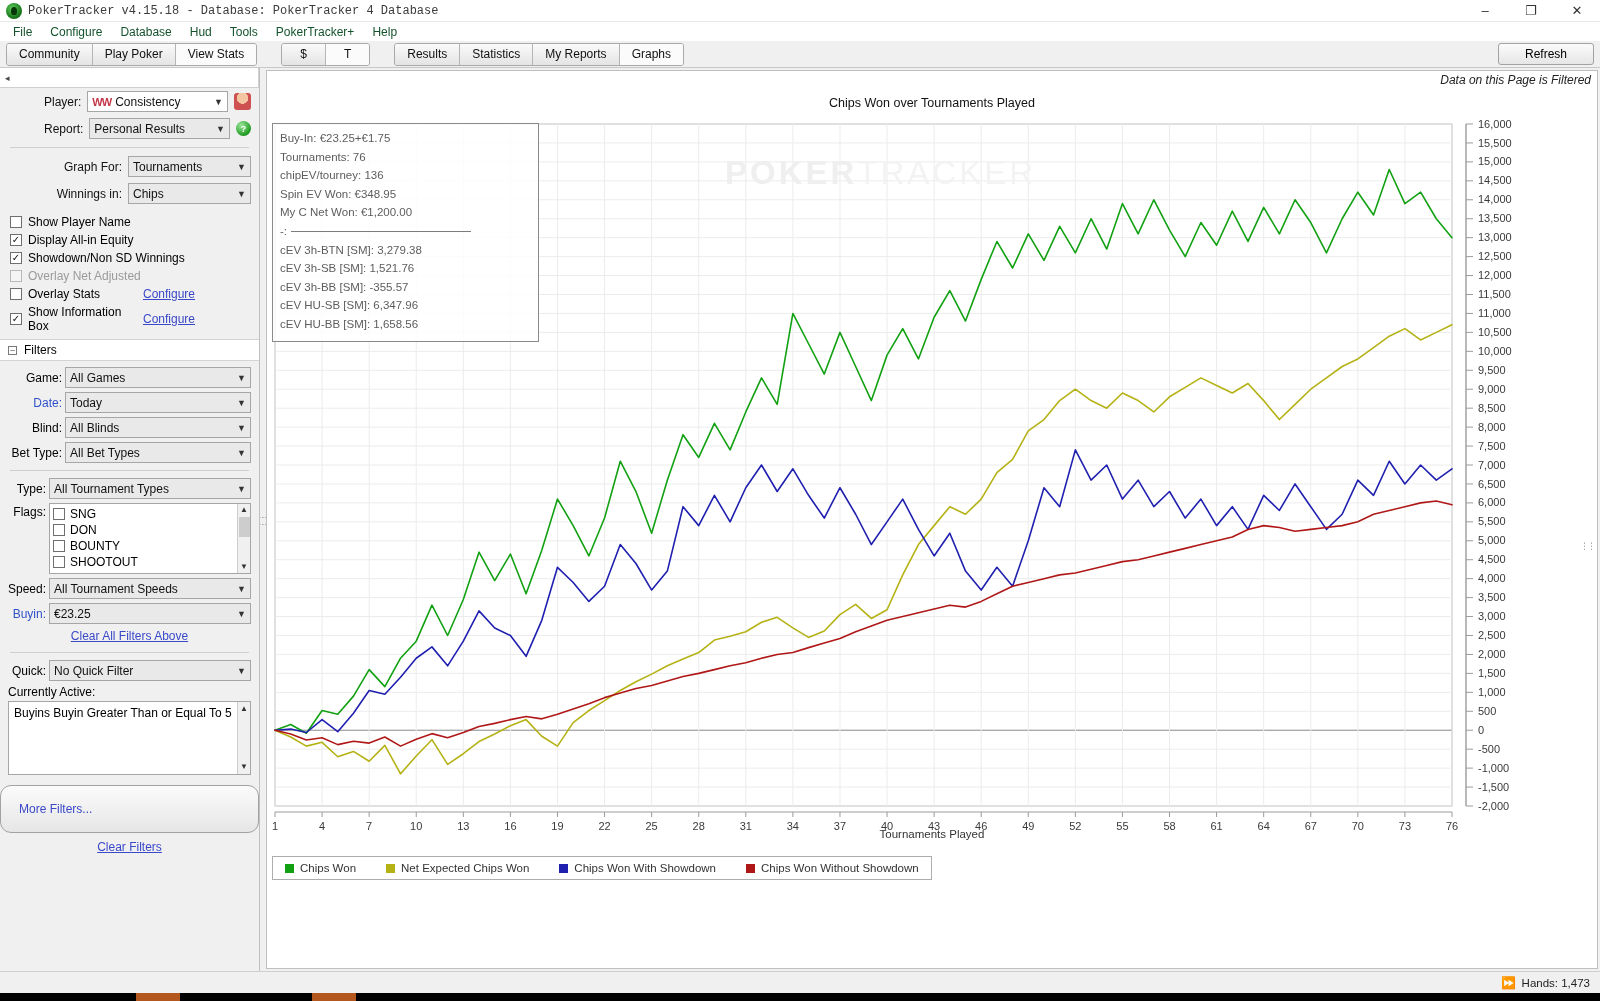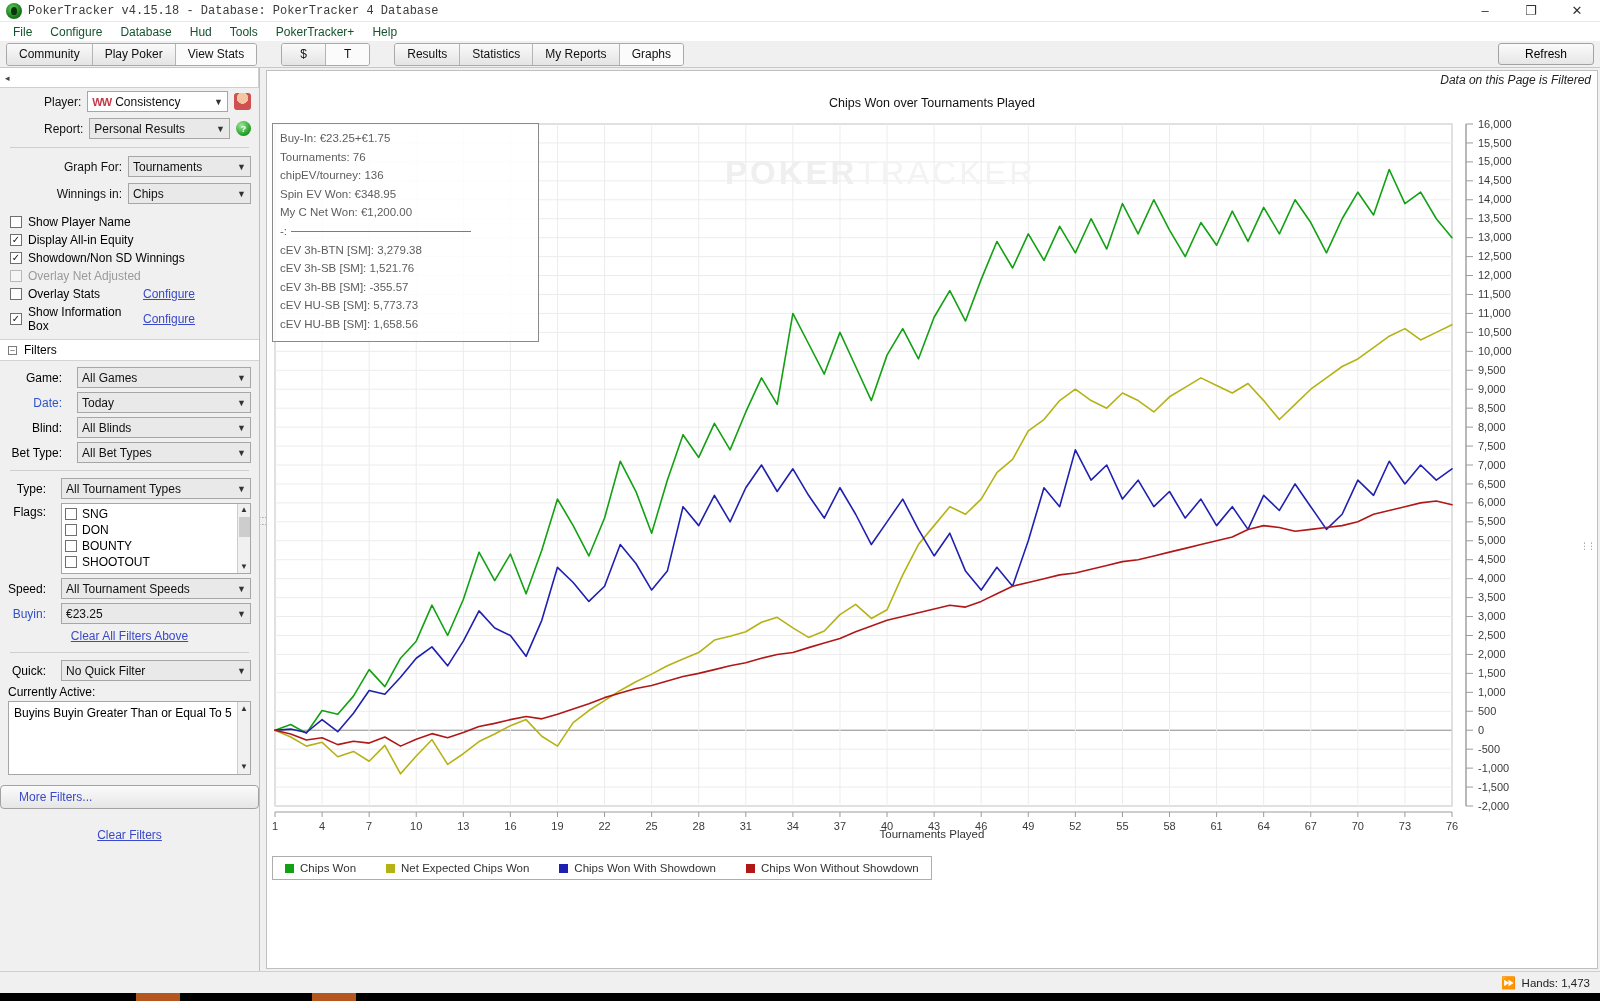--- a/index.html
+++ b/index.html
@@ -90,43 +90,43 @@
   .cfg-row .link { margin-left:auto; margin-right:54px; }
   .filters-hdr {
     display:flex; align-items:center; gap:7px; background:#fff;
     border-top:1px solid #d3d3d3; border-bottom:1px solid #d3d3d3;
     padding:3px 8px; margin-top:4px;
   }
   .exp-box {
     width:9px;height:9px;border:1px solid #7a7a7a;background:#fff;
     display:flex;align-items:center;justify-content:center;font-size:8px;line-height:1;color:#222;
   }
-  .frow { display:flex; align-items:center; gap:15px; padding:2px 8px 2px 8px; }
+  .frow { display:flex; align-items:center; gap:3px; padding:2px 8px 2px 8px; }
   .frow .flabel { width:54px; text-align:right; font-size:12px; }
   .frow .flabel.blue { color:#2f51c8; }
   .flist {
     flex:1; height:71px; background:#fff; border:1px solid #a6a6a6; overflow:hidden;
     display:flex; position:relative;
   }
   .flist-inner { flex:1; padding:2px 0 0 3px; }
   .fl-item { display:flex; align-items:center; gap:5px; font-size:12px; padding:1px 0; }
   .flist-sb { width:13px; background:#f0f0f0; border-left:1px solid #cdcdcd; display:flex; flex-direction:column; align-items:center; }
   .sb-arr { font-size:8px; color:#333; height:12px; line-height:12px; }
   .sb-thumb { width:11px; height:20px; background:#cdcdcd; margin-top:1px;}
   .sb-spacer { flex:1; }
   .ctr-link { text-align:center; padding:3px 0 4px; }
   .active-box {
     flex:1; height:74px; background:#fff; border:1px solid #a6a6a6; display:flex;
     font-size:12px; position:relative;
   }
   .active-txt { padding:4px 5px; flex:1; }
   .act-sb { width:13px; background:#f0f0f0; border-left:1px solid #cdcdcd; display:flex; flex-direction:column; justify-content:space-between; align-items:center; padding:1px 0;}
   .btn-mid {
-    display:block; margin:8px auto 12px; padding:4px 18px; font-size:12px;
-    background:linear-gradient(#fbfbfb,#e6e6e6); border:1px solid #a2a2a2; border-radius:4px; color:#3a49c8;
+    display:block; margin:8px auto 0; padding:16px 18px; font-size:12px;
+    background:linear-gradient(#fbfbfb,#e6e6e6); border:1px solid #a2a2a2; border-radius:11px; color:#3a49c8;
   }
   .splitter { width:6px; background:#f0f0f0; display:flex; align-items:center; justify-content:center; flex:none;}
   .splitter span { writing-mode:vertical-rl; font-size:9px; color:#8d8d8d; letter-spacing:-2px;}
   
   .chartpane { flex:1; background:#fff; border:1px solid #bfbfbf; margin:2px 2px 2px 0; position:relative; }
   .filter-note {
     position:absolute; right:6px; top:2px; font-style:italic; font-size:12px; color:#222;
   }
   .chart-title { text-align:center; font-size:12.5px; margin-top:25px; color:#111; }
   .chart-wrap { position:relative; margin-top:6px; }
@@ -423,21 +423,21 @@
         <div>chipEV/tourney: 136</div>
         <div>Spin EV Won: €348.95</div>
         <div>My C Net Won: €1,200.00</div>
         <div class="info-sep">
           <span>-:</span>
           <span class="ln"></span>
         </div>
         <div>cEV 3h-BTN [SM]: 3,279.38</div>
         <div>cEV 3h-SB [SM]: 1,521.76</div>
         <div>cEV 3h-BB [SM]: -355.57</div>
-        <div>cEV HU-SB [SM]: 5,773.73</div>
+        <div>cEV HU-SB [SM]: 6,347.96</div>
         <div>cEV HU-BB [SM]: 1,658.56</div>
       </div>
 
       <svg id="plot" width="1320" height="760">
           <rect x="8" y="8" width="1177" height="682" fill="#fff" stroke="#aaaaaa" stroke-width="1"></rect>
           <line x1="8" y1="8" x2="1185" y2="8" stroke="#ececec" stroke-width="1"></line>
           <line x1="8" y1="26.944444444444443" x2="1185" y2="26.944444444444443" stroke="#ececec" stroke-width="1"></line>
           <line x1="8" y1="45.888888888888886" x2="1185" y2="45.888888888888886" stroke="#ececec" stroke-width="1"></line>
           <line x1="8" y1="64.83333333333333" x2="1185" y2="64.83333333333333" stroke="#ececec" stroke-width="1"></line>
           <line x1="8" y1="83.77777777777777" x2="1185" y2="83.77777777777777" stroke="#ececec" stroke-width="1"></line>

